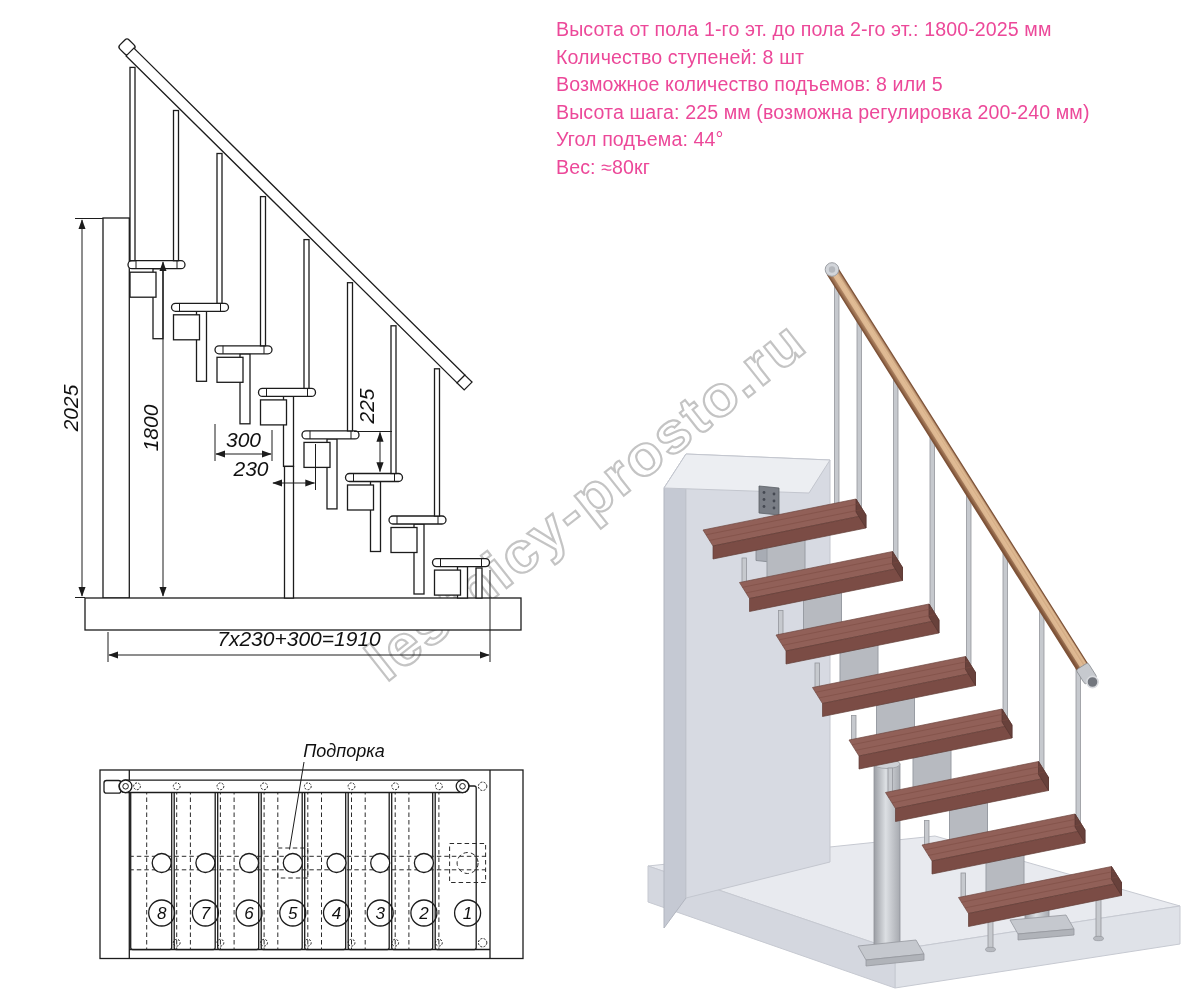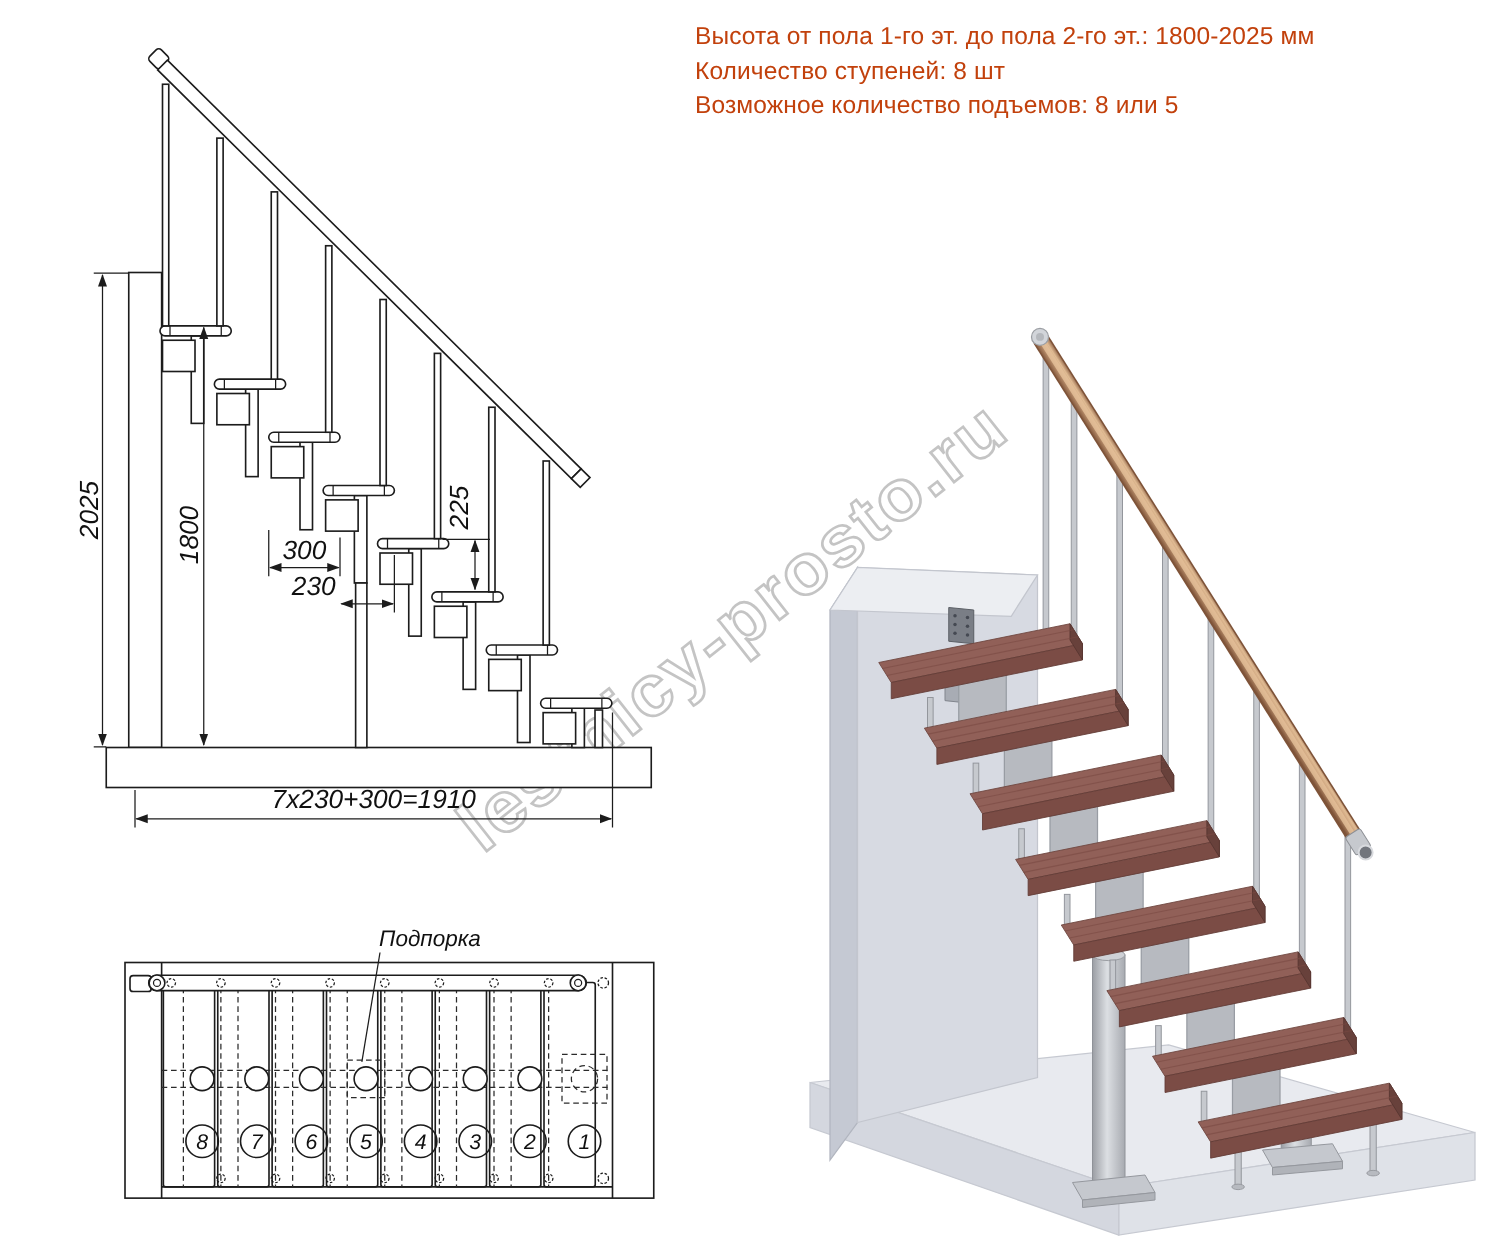--- a/index.html
+++ b/index.html
@@ -1,20 +1,20 @@
 <!DOCTYPE html>
 <html><head>
 <meta charset="utf-8">
 <style>
   html,body{margin:0;padding:0;background:#fff;}
   .page{position:relative;width:1190px;height:992px;background:#fff;overflow:hidden;
         font-family:"Liberation Sans",sans-serif;}
   .page svg{position:absolute;left:0;top:0;}
   .specs{position:absolute;left:556px;top:16px;font-size:19.6px;line-height:27.6px;
-         color:#c2410c;white-space:nowrap;letter-spacing:.1px;}
+         color:#ec4899;white-space:nowrap;letter-spacing:.1px;}
   
   .lnf{fill:#fff;stroke:#1c1c1c;stroke-width:1.3;}
   .lnt{fill:none;stroke:#1c1c1c;stroke-width:1.3;}
   .thin{fill:none;stroke:#1c1c1c;stroke-width:1;}
   .dash{fill:none;stroke:#2b2b2b;stroke-width:1;stroke-dasharray:4.5 3;}
   .dml{stroke:#1c1c1c;stroke-width:1;fill:none;}
   .dim{font-family:"Liberation Sans",sans-serif;font-style:italic;font-size:21px;fill:#101010;}
   .pnum{font-family:"Liberation Sans",sans-serif;font-style:italic;font-size:17px;fill:#101010;}
   .plabel{font-family:"Liberation Sans",sans-serif;font-style:italic;font-size:18px;fill:#101010;}
   .wm{font-family:"Liberation Sans",sans-serif;font-weight:bold;font-size:57px;
@@ -359,15 +359,18 @@
       <line class="thin" x1="304" y1="762" x2="289.5" y2="849.5"></line>
       <text class="plabel" x="344" y="757" text-anchor="middle">Подпорка</text>
     </g>
   </g>
 </svg>
 
 <div class="specs">
   <div>Высота от пола 1-го эт. до пола 2-го эт.: 1800-2025 мм</div>
   <div>Количество ступеней: 8 шт</div>
   <div>Возможное количество подъемов: 8 или 5</div>
+  <div>Высота шага: 225 мм (возможна регулировка 200-240 мм)</div>
+  <div>Угол подъема: 44°</div>
+  <div>Вес: ≈80кг</div>
 </div>
 
 </div>
 
 </body></html>

